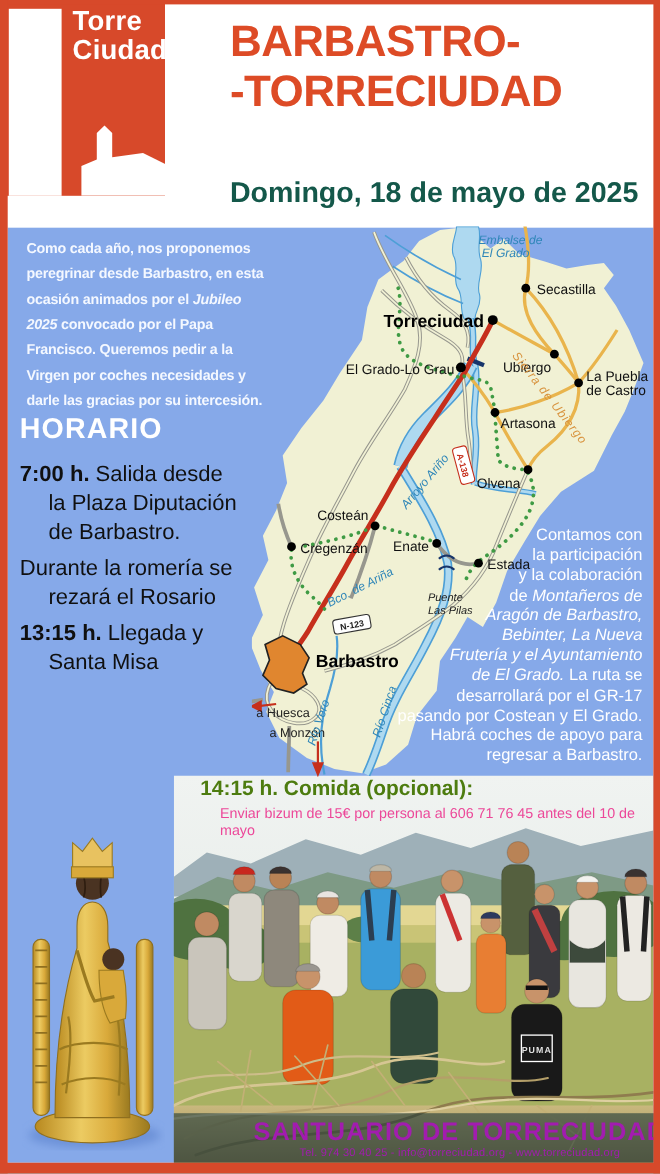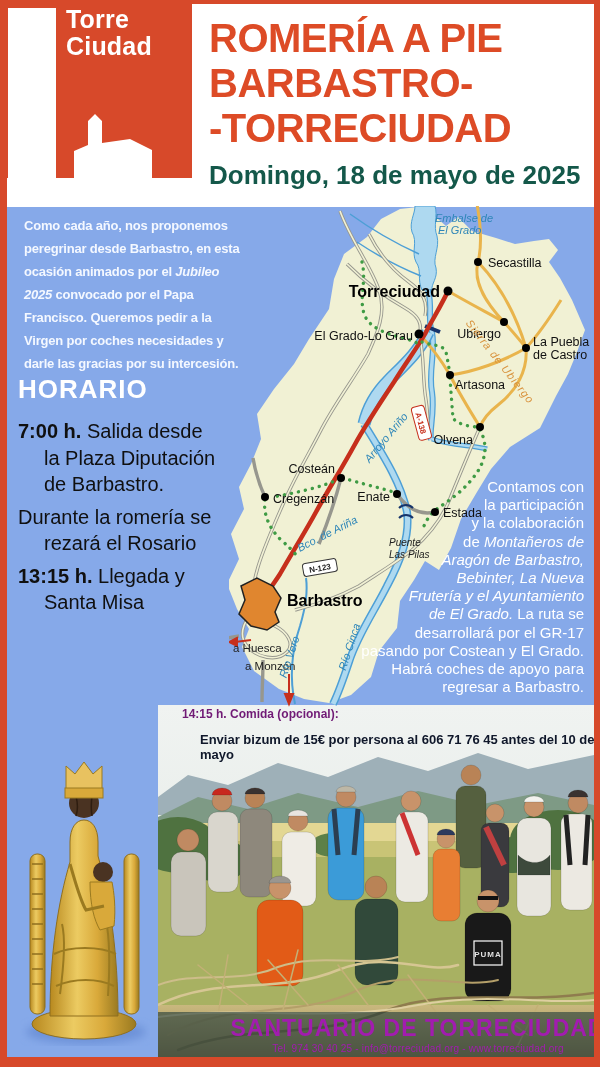--- a/index.html
+++ b/index.html
@@ -6,21 +6,21 @@
   .poster{position:relative;width:600px;height:1067px;background:#ffffff;overflow:hidden;
           font-family:"Liberation Sans",sans-serif;}
   
   .frame{position:absolute;background:#d7492a;z-index:50;}
   .frame-top{left:0;top:0;width:600px;height:4px;}
   .frame-left{left:0;top:0;width:7px;height:1067px;}
   .frame-right{left:594px;top:0;width:6px;height:1067px;}
   .frame-bottom{left:0;top:1057px;width:600px;height:10px;}
 
   
-  .logo{position:absolute;left:0;top:0;width:192px;height:178px;background:#d7492a;z-index:5;}
+  .logo{position:absolute;left:0;top:0;width:150px;height:178px;background:#d7492a;z-index:5;}
   .logo-tower{position:absolute;left:8px;top:8px;width:48px;height:170px;background:#ffffff;}
   .logo-text{position:absolute;left:66px;top:6px;color:#ffffff;font-weight:bold;
              font-size:25px;line-height:27px;letter-spacing:0.2px;}
   .logo-sil{position:absolute;left:0;top:0;}
   .title{position:absolute;left:209px;top:16px;color:#dd4b26;font-weight:bold;
          font-size:40px;line-height:45px;letter-spacing:-0.5px;z-index:5;}
   .date{position:absolute;left:209px;top:160px;color:#14584a;font-weight:bold;
         font-size:26px;z-index:5;text-align:right;}
 
   
@@ -37,23 +37,23 @@
   .sched-time{font-weight:bold;}
 
   .collab{position:absolute;right:16px;top:478px;width:240px;text-align:right;color:#ffffff;
           font-size:15px;line-height:18.2px;white-space:pre-line;z-index:6;}
   .collab .it{font-style:italic;margin-top:48px;}
 
   .map-svg{position:absolute;left:229px;top:206px;z-index:3;}
   .statue-svg{position:absolute;left:20px;top:704px;z-index:3;}
   .photo-svg{position:absolute;left:158px;top:705px;z-index:2;}
 
-  .meal-title{position:absolute;left:182px;top:707px;color:#701a75;font-weight:bold;
-              font-size:12px;z-index:6;}
-  .meal-detail{position:absolute;left:200px;top:732px;color:#0f172a;font-weight:bold;
+  .meal-title{position:absolute;left:182px;top:707px;color:#4d7c0f;font-weight:bold;
+              font-size:19px;z-index:6;}
+  .meal-detail{position:absolute;left:200px;top:732px;color:#ec4899;font-weight:normal;
                font-size:13px;z-index:6;}
 
   .footer{position:absolute;left:158px;top:1012px;width:436px;height:45px;
           background:rgba(14,45,50,0.55);z-index:6;text-align:center;color:#a21caf;padding-left:42px;}
   .footer-name{font-size:23px;font-weight:bold;letter-spacing:1px;margin-top:3px;}
   .footer-contact{font-size:10px;margin-top:1px;letter-spacing:0.2px;}
 
   
   .t-town{font-family:"Liberation Sans",sans-serif;font-size:12.5px;fill:#111111;}
   .t-town-b{font-family:"Liberation Sans",sans-serif;font-size:16px;font-weight:bold;fill:#000000;}
@@ -72,21 +72,20 @@
     <div class="logo-tower"></div>
     <div class="logo-text">
       <div>Torre</div>
       <div>Ciudad</div>
     </div>
     <svg class="logo-sil" width="172" height="178" viewBox="0 0 172 178">
       <polygon fill="#ffffff" points="74,178 74,151 88,145 88,121 95,114 102,121 102,143 130,139 152,150 152,178"></polygon>
     </svg>
   </div>
   <div class="title">
-    <div>ROMERÍA A PIE</div>
     <div>BARBASTRO-</div>
     <div>-TORRECIUDAD</div>
   </div>
   <div class="date">Domingo, 18 de mayo de 2025</div>
 
   <div class="panel"></div>
 
   <div class="intro"><span>Como cada año, nos proponemos
 peregrinar desde Barbastro, en esta
 ocasión animados por el </span><span class="it">Jubileo

